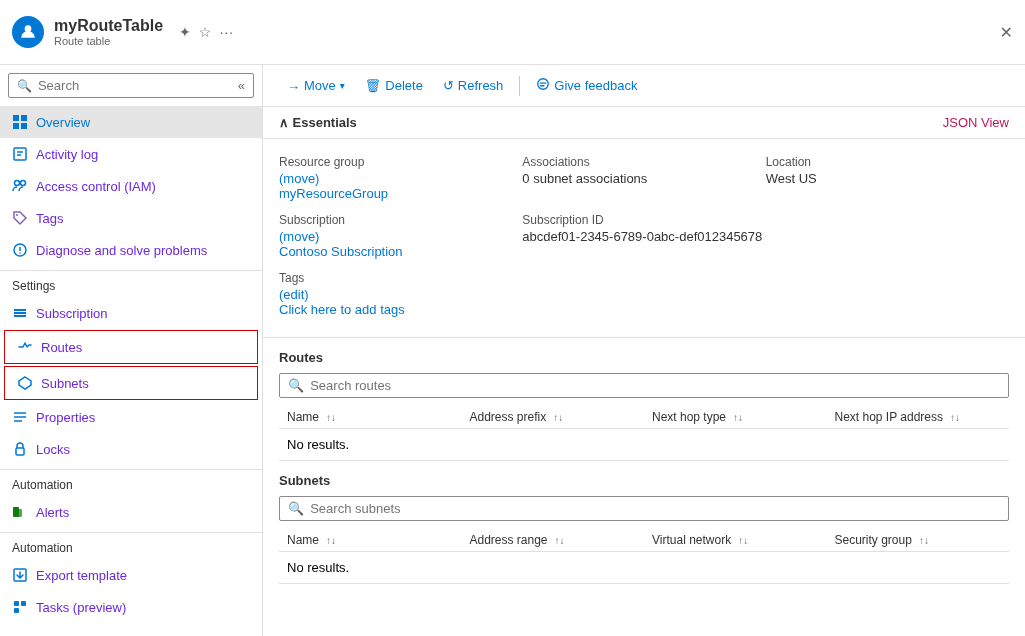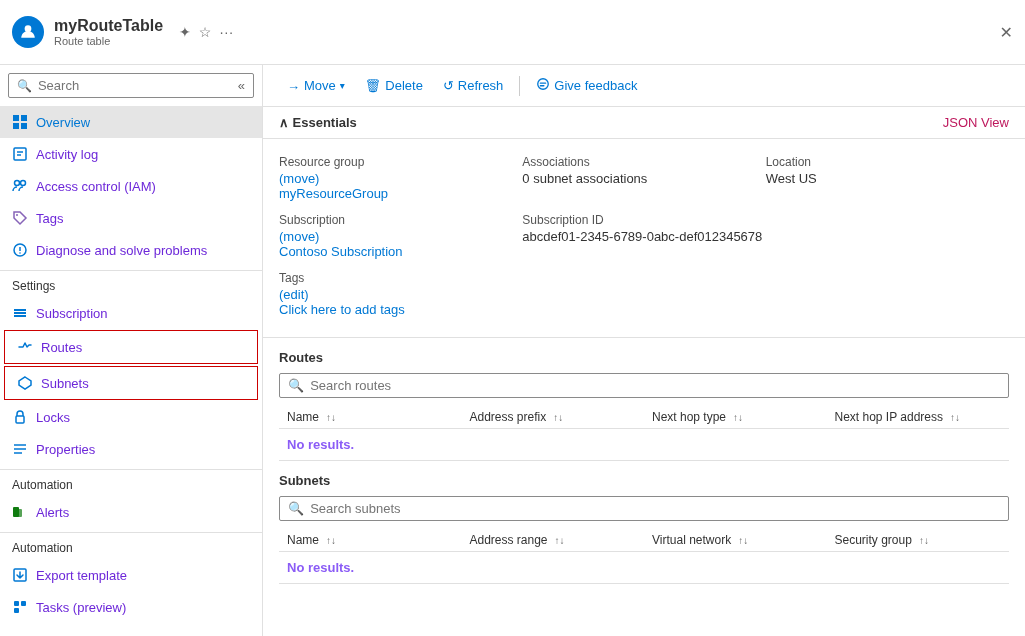--- a/index.html
+++ b/index.html
@@ -53,21 +53,21 @@
 
     
     .section { padding: 12px 16px 0; }
     .section-title { font-size: 13px; font-weight: 600; margin-bottom: 8px; color: #333; }
     .search-field { display: flex; align-items: center; border: 1px solid #8a8a8a; border-radius: 2px; padding: 4px 8px; gap: 6px; margin-bottom: 8px; }
     .search-field input { border: none; outline: none; font-size: 13px; width: 100%; color: #333; }
 
     .table-header { display: grid; padding: 6px 0; border-bottom: 1px solid #e0e0e0; }
     .col-header { display: flex; align-items: center; gap: 7px; font-size: 12px; font-weight: 400; color: #333; padding: 0 8px; }
     .sort-icon { color: #666; font-size: 10px; }
-    .no-results { padding: 8px 8px; font-size: 13px; color: #8b5cf6; border-bottom: 1px solid #e0e0e0; font-weight: bold; }
+    .no-results { padding: 8px 8px; font-size: 13px; color: #000000; border-bottom: 1px solid #e0e0e0; }
 
     .subnets-section { padding: 12px 16px 0; }
 
     
     .icon-blue { color: #0078d4; }
   </style>
 </head>
 <body>
 
 <div class="header">
@@ -181,36 +181,36 @@
         <svg width="16" height="16" viewBox="0 0 16 16" fill="none">
             <polygon points="8,2 14,6 14,10 8,14 2,10 2,6" stroke="#0078d4" stroke-width="1.5" fill="none"></polygon>
           </svg>
       </span>
       <span>Subnets</span>
     </div>
 
     <div class="sidebar-item">
       <span class="sidebar-icon">
         <svg width="16" height="16" viewBox="0 0 16 16" fill="none">
-            <rect x="4" y="7" width="8" height="7" rx="1" stroke="#0078d4" stroke-width="1.5"></rect>
-            <path d="M5 7V5a3 3 0 0 1 6 0v2" stroke="#0078d4" stroke-width="1.5"></path>
-          </svg>
-      </span>
-      <span>Locks</span>
-    </div>
-
-    <div class="sidebar-item">
-      <span class="sidebar-icon">
-        <svg width="16" height="16" viewBox="0 0 16 16" fill="none">
             <line x1="2" y1="4" x2="14" y2="4" stroke="#0078d4" stroke-width="1.5"></line>
             <line x1="2" y1="8" x2="14" y2="8" stroke="#0078d4" stroke-width="1.5"></line>
             <line x1="2" y1="12" x2="10" y2="12" stroke="#0078d4" stroke-width="1.5"></line>
           </svg>
       </span>
       <span>Properties</span>
+    </div>
+
+    <div class="sidebar-item">
+      <span class="sidebar-icon">
+        <svg width="16" height="16" viewBox="0 0 16 16" fill="none">
+            <rect x="4" y="7" width="8" height="7" rx="1" stroke="#0078d4" stroke-width="1.5"></rect>
+            <path d="M5 7V5a3 3 0 0 1 6 0v2" stroke="#0078d4" stroke-width="1.5"></path>
+          </svg>
+      </span>
+      <span>Locks</span>
     </div>
 
     <div class="sidebar-section">Automation</div>
 
     <div class="sidebar-item">
       <span class="sidebar-icon">
         <svg width="16" height="16" viewBox="0 0 16 16" fill="none">
             <rect x="1" y="3" width="6" height="10" rx="1" fill="#107c10"></rect>
             <rect x="4" y="5" width="6" height="8" rx="1" fill="#107c10" opacity="0.7"></rect>
           </svg>

